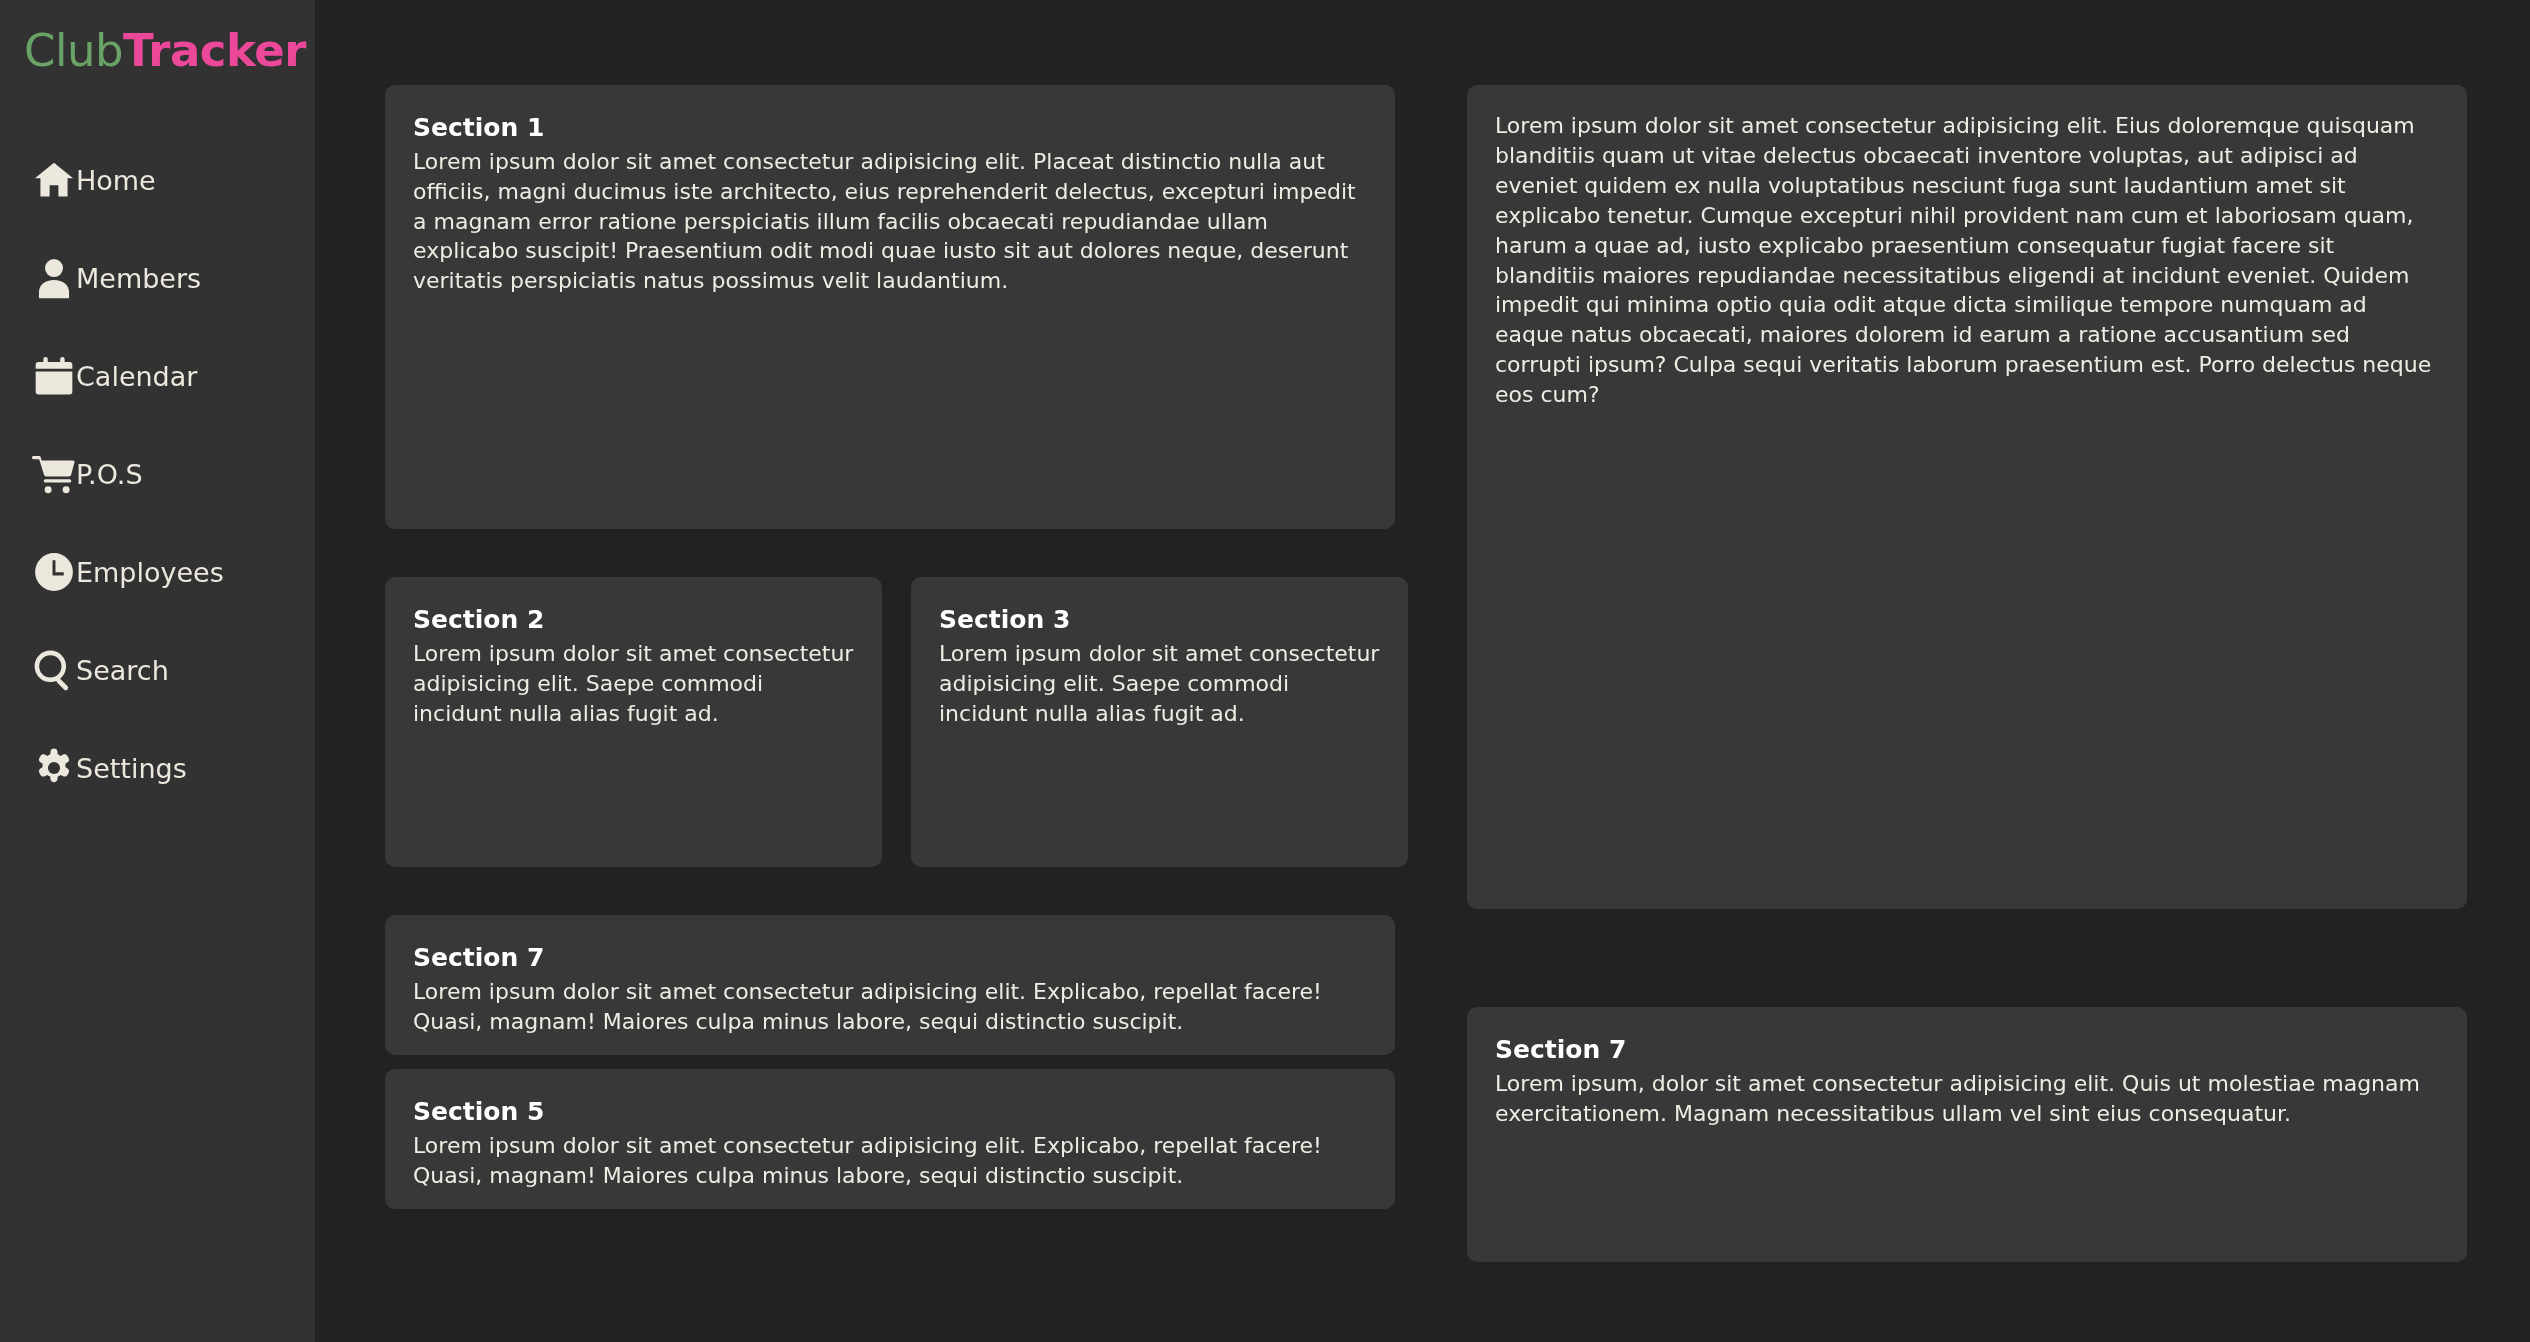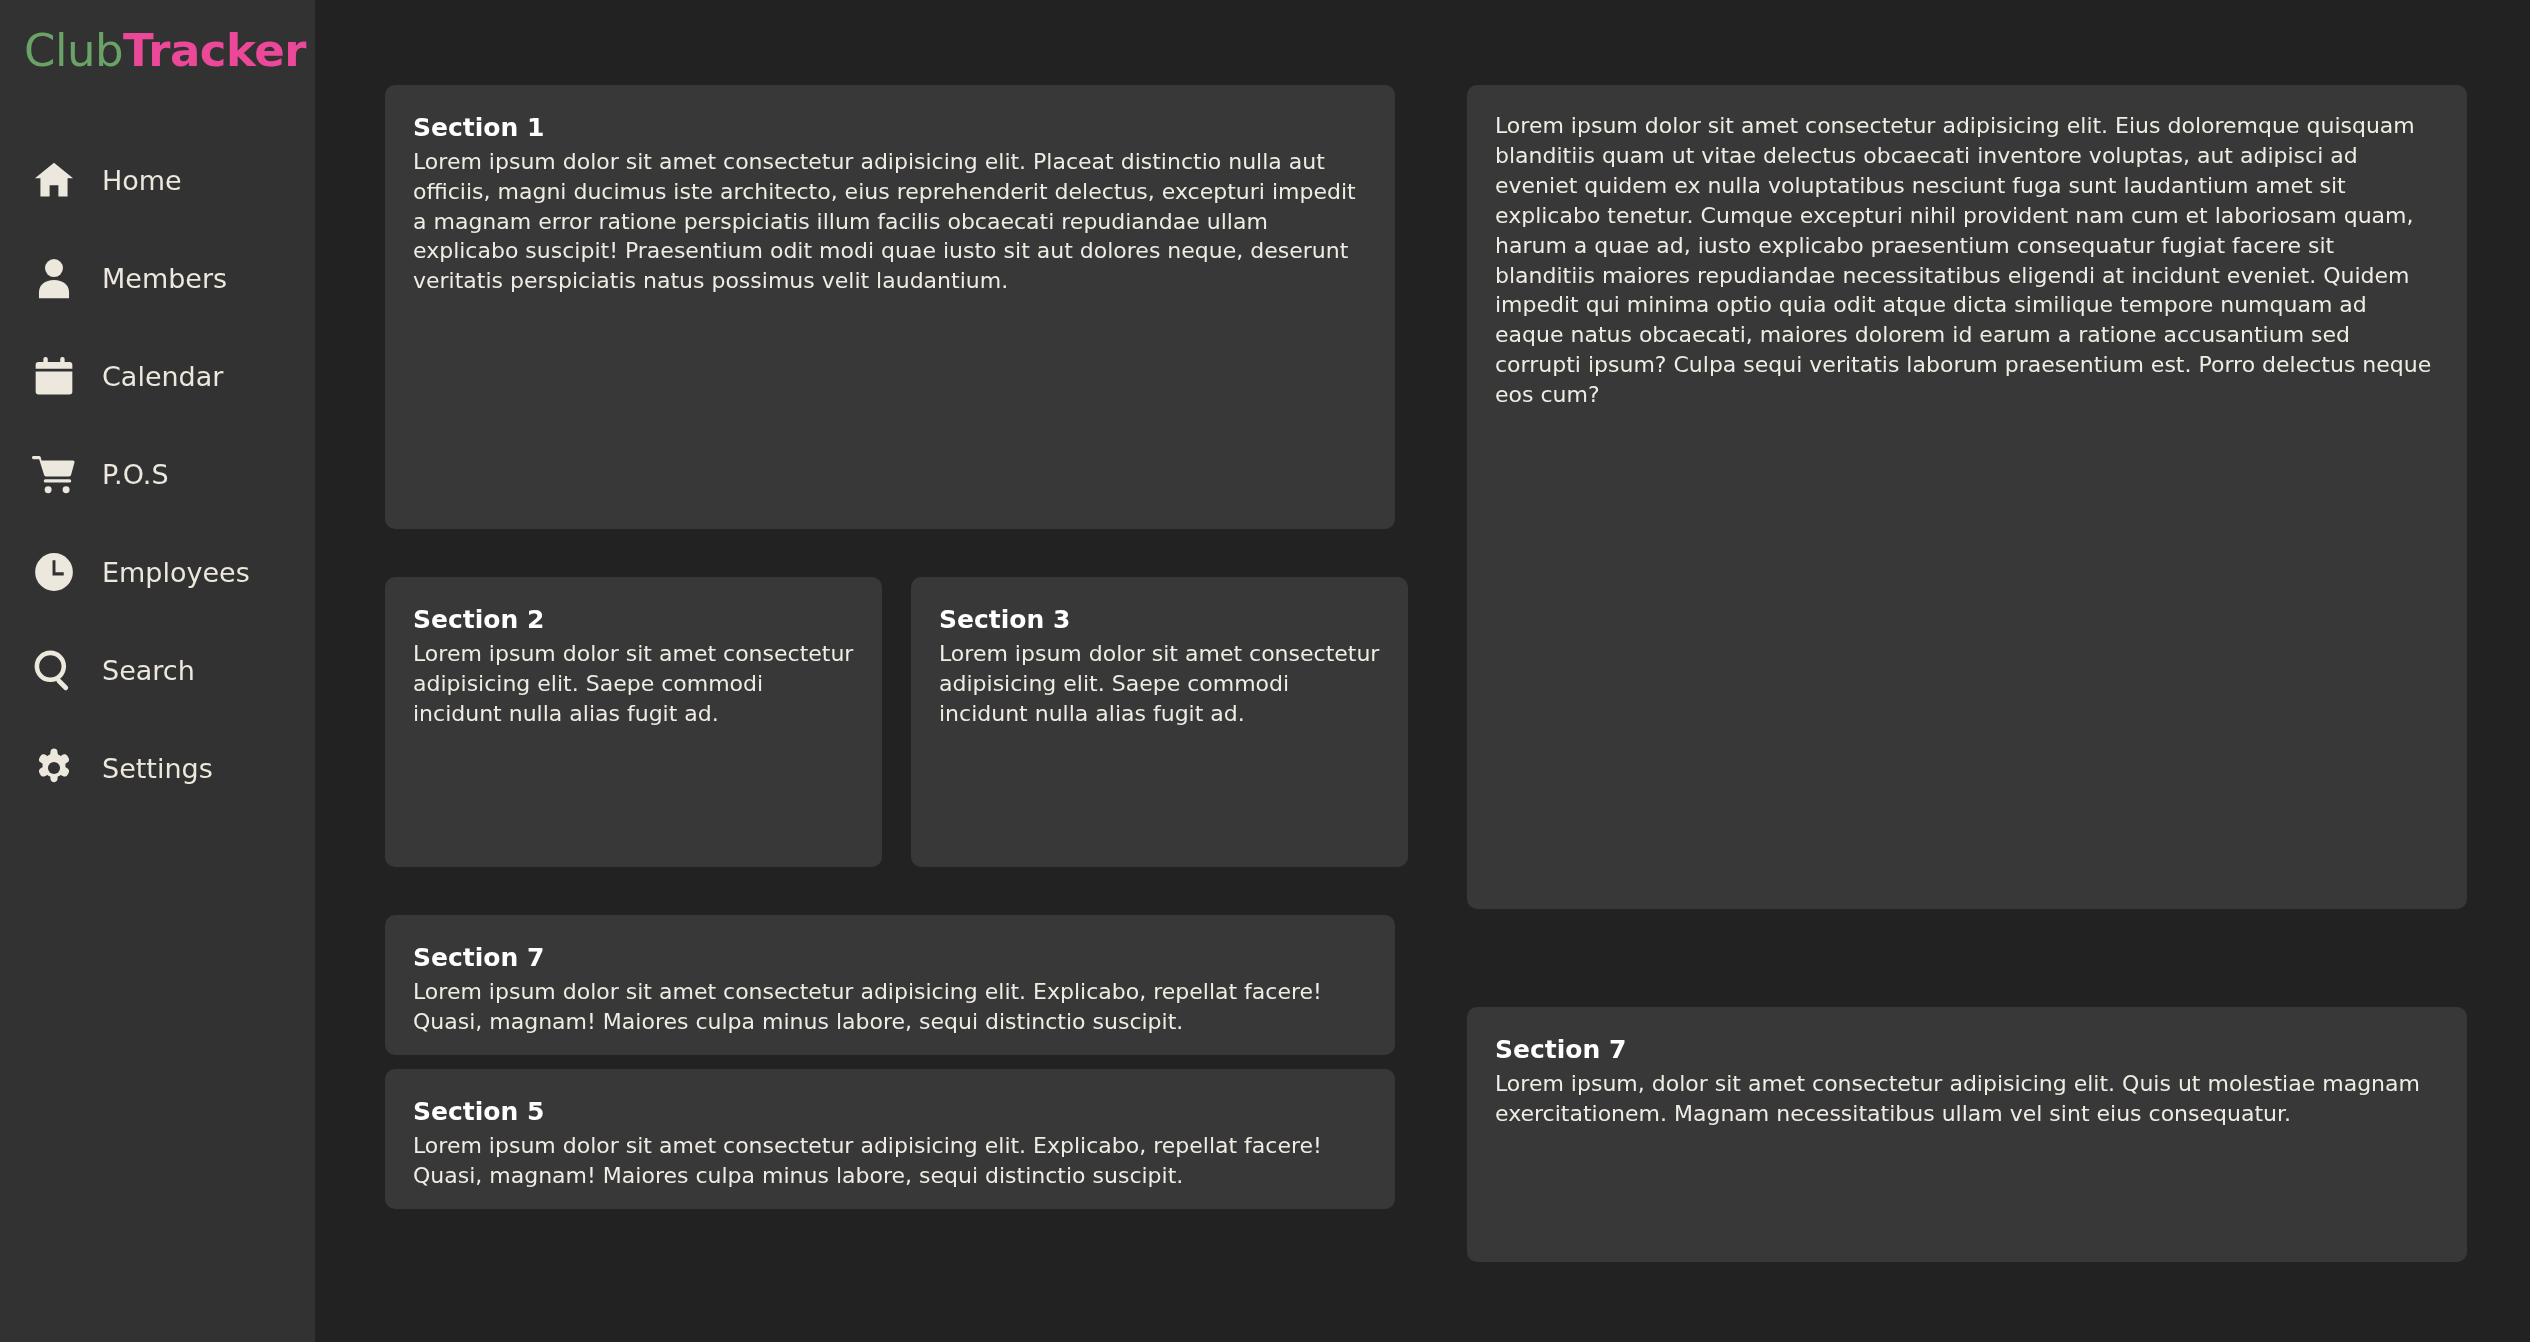--- a/index.html
+++ b/index.html
@@ -54,21 +54,20 @@
   .nav {
     display: flex;
     flex-direction: column;
   }
 
   .nav-item {
     display: flex;
     align-items: center;
     height: 98px;
     padding-left: 32px;
-    gap: 26px;
     cursor: pointer;
     text-decoration: none;
   }
 
   .nav-icon {
     width: 44px;
     height: 44px;
     min-width: 44px;
     display: flex;
     align-items: center;

